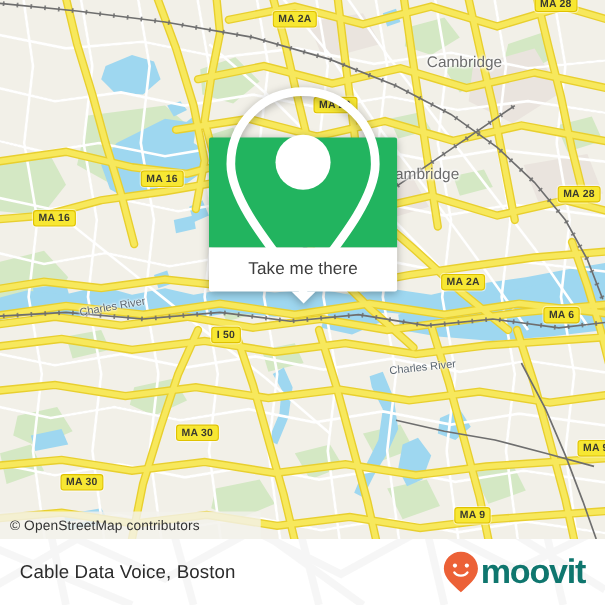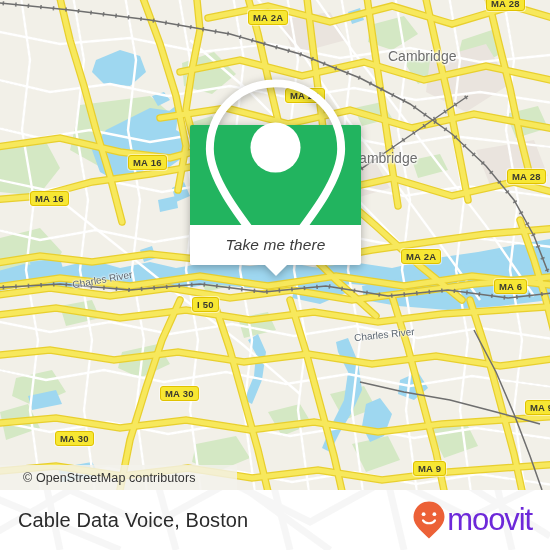--- a/index.html
+++ b/index.html
@@ -15,41 +15,41 @@
           padding:1.5px 4px 2px 4px;white-space:nowrap;line-height:1;
           box-shadow:0 0 0 1px rgba(255,255,255,.5);}
   .placelabel{position:absolute;color:#6d6d6d;font-size:14px;white-space:nowrap;
           text-shadow:0 0 3px #fff,0 0 3px #fff,0 0 3px #fff,1px 1px 2px #fff;}
   .riverlabel{position:absolute;color:#5b6670;font-size:10px;white-space:nowrap;
           text-shadow:0 0 2px #fff,0 0 2px #fff,0 0 3px #fff;font-style:normal;}
 
   
   #attrib{position:absolute;left:0;top:465px;width:237px;height:25px;
           background:rgba(243,242,235,.82);display:flex;align-items:center;}
-  #attrib span{font-size:12.5px;color:#333;padding-left:9px;letter-spacing:.1px;margin-left:14px;}
+  #attrib span{font-size:12.5px;color:#333;padding-left:9px;letter-spacing:.1px;}
 
   
   #card{position:absolute;left:190px;top:125px;width:171px;
         filter:drop-shadow(0 2px 4px rgba(0,0,0,.3));}
   #card-top{background:#22b45f;height:100px;display:flex;align-items:center;justify-content:center;
         border-radius:2px 2px 0 0;}
   #card-bottom{position:relative;background:#fff;height:40px;display:flex;align-items:center;
-        justify-content:center;border-radius:0 0 2px 2px;font-style:italic;}
+        justify-content:center;border-radius:0 0 2px 2px;}
   #card-label{font-size:15.5px;color:#3c3c3c;letter-spacing:.1px;}
   #card-tail{position:absolute;left:50%;bottom:-11px;margin-left:-11px;width:0;height:0;
         border-left:11px solid transparent;border-right:11px solid transparent;
         border-top:11px solid #fff;}
 
   
   #footer{position:absolute;left:0;top:490px;width:550px;height:60px;background:#fff;overflow:hidden;}
   #footer-watermark{position:absolute;left:0;top:-24px;width:550px;height:84px;opacity:.07;}
   #footer-title{position:absolute;left:18px;top:0;height:60px;display:flex;align-items:center;
-        font-size:20px;color:#2b2b2b;letter-spacing:.1px;}
+        font-size:17px;color:#2b2b2b;letter-spacing:.1px;}
   #logo{position:absolute;right:18px;top:0;height:60px;display:flex;align-items:center;gap:0px;}
-  #logo-text{font-size:31px;color:#6d28d9;letter-spacing:-1.1px;font-weight:400;margin-left:1px;}
+  #logo-text{font-size:31px;color:#0f766e;letter-spacing:-1.1px;font-weight:700;margin-left:1px;}
 </style>
 </head>
 <body>
 
 <div id="page">
 
   <div id="map">
     <svg viewBox="0 0 550 490" xmlns="http://www.w3.org/2000/svg">
       <defs>
         <clipPath id="mapclip">

